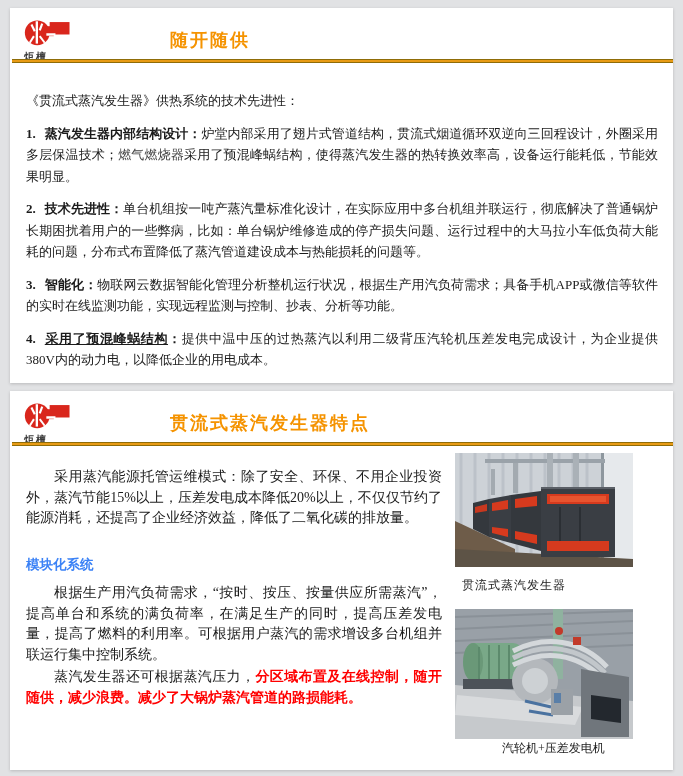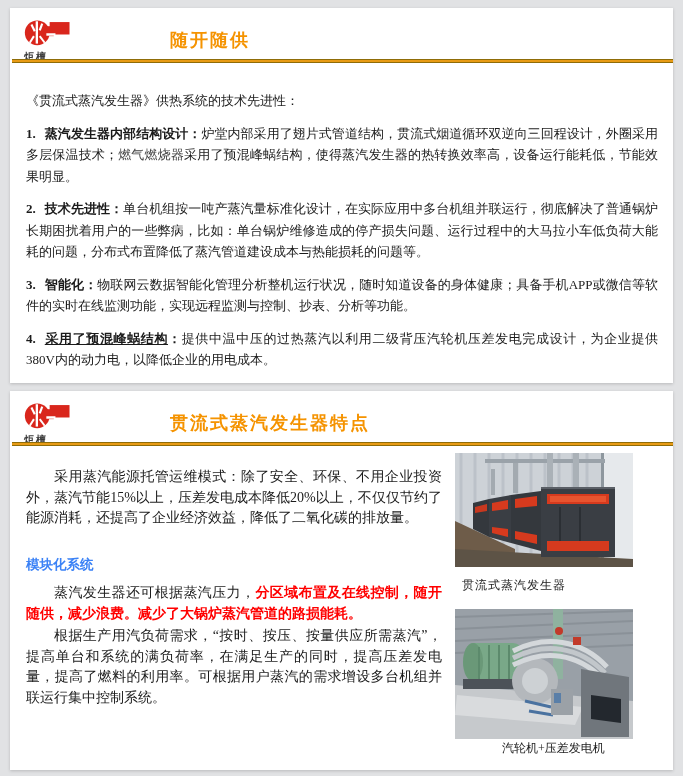--- a/index.html
+++ b/index.html
@@ -91,21 +91,21 @@
   <div class="slide-title">随开随供</div>
   <div class="gold-rule"></div>
 
   <div class="s1-content">
     <p>《贯流式蒸汽发生器》供热系统的技术先进性：</p>
 
     <p><span class="pt-num">1.</span><span class="pt-head">蒸汽发生器内部结构设计</span><span class="pt-head">：</span><span>炉堂内部采用了翅片式管道结构，贯流式烟道循环双逆向三回程设计，外圈采用多层保温技术；</span><a class="link">燃气燃烧器</a><span>采用了预混峰蜗结构，使得蒸汽发生器的热转换效率高，设备运行能耗低，节能效果明显。</span></p>
 
     <p><span class="pt-num">2.</span><span class="pt-head">技术先进性</span><span class="pt-head">：</span><span>单台机组按一吨产蒸汽量标准化设计，在实际应用中多台机组并联运行，彻底解决了普通锅炉长期困扰着用户的一些弊病，比如：单台锅炉维修造成的停产损失问题、运行过程中的大马拉小车低负荷大能耗的问题，分布式布置降低了蒸汽管道建设成本与热能损耗的问题等。</span></p>
 
-    <p><span class="pt-num">3.</span><span class="pt-head">智能化</span><span class="pt-head">：</span><span>物联网云数据智能化管理分析整机运行状况，随时知道设备的身体健康；具备手机APP或微信等软件的实时在线监测功能，实现远程监测与控制、抄表、分析等功能。</span></p>
+    <p><span class="pt-num">3.</span><span class="pt-head">智能化</span><span class="pt-head">：</span><span>物联网云数据智能化管理分析整机运行状况，根据生产用汽负荷需求；具备手机APP或微信等软件的实时在线监测功能，实现远程监测与控制、抄表、分析等功能。</span></p>
 
     <p><span class="pt-num">4.</span><span class="pt-head u">采用了预混峰蜗结构</span><span class="pt-head">：</span><span>提供中温中压的过热蒸汽以利用二级背压汽轮机压差发电完成设计，为企业提供380V内的动力电，以降低企业的用电成本。</span></p>
   </div>
 </div>
 
 <div class="slide" id="slide2">
 
   <div class="logo">
     <svg width="48" height="32" viewBox="0 0 58 38">
       <circle cx="16" cy="20" r="15" fill="#d9261c"></circle>
@@ -121,23 +121,23 @@
     <div class="logo-text">炬檀</div>
   </div>
 
   <div class="slide-title">贯流式蒸汽发生器特点</div>
   <div class="gold-rule"></div>
 
   <div class="s2-left">
     <p class="s2-par">采用蒸汽能源托管运维模式：除了安全、环保、不用企业投资外，蒸汽节能15%以上，压差发电成本降低20%以上，不仅仅节约了能源消耗，还提高了企业经济效益，降低了二氧化碳的排放量。</p>
 
     <div class="black-head">模块化系统</div>
+    <p class="s2-par">根据生产用汽负荷需求，“按时、按压、按量供应所需蒸汽”，提高单台和系统的满负荷率，在满足生产的同时，提高压差发电量，提高了燃料的利用率。可根据用户蒸汽的需求增设多台机组并联运行集中控制系统。</p>
+
     <p class="s2-par"><span>蒸汽发生器还可根据蒸汽压力，</span><span class="red-run">分区域布置及在线控制，随开随供，减少浪费。减少了大锅炉蒸汽管道的路损能耗。</span></p>
-
-    <p class="s2-par">根据生产用汽负荷需求，“按时、按压、按量供应所需蒸汽”，提高单台和系统的满负荷率，在满足生产的同时，提高压差发电量，提高了燃料的利用率。可根据用户蒸汽的需求增设多台机组并联运行集中控制系统。</p>
   </div>
 
   <svg class="photo" id="photo1" width="178" height="114" viewBox="0 0 178 114">
     <rect width="178" height="114" fill="#cdd2d7"></rect>
     <g stroke="#bcc2c9" stroke-width="3">
       <line x1="6" y1="0" x2="6" y2="114"></line>
         <line x1="20" y1="0" x2="20" y2="114"></line>
       <line x1="34" y1="0" x2="34" y2="114"></line>
         <line x1="48" y1="0" x2="48" y2="114"></line>
       <line x1="62" y1="0" x2="62" y2="114"></line>

